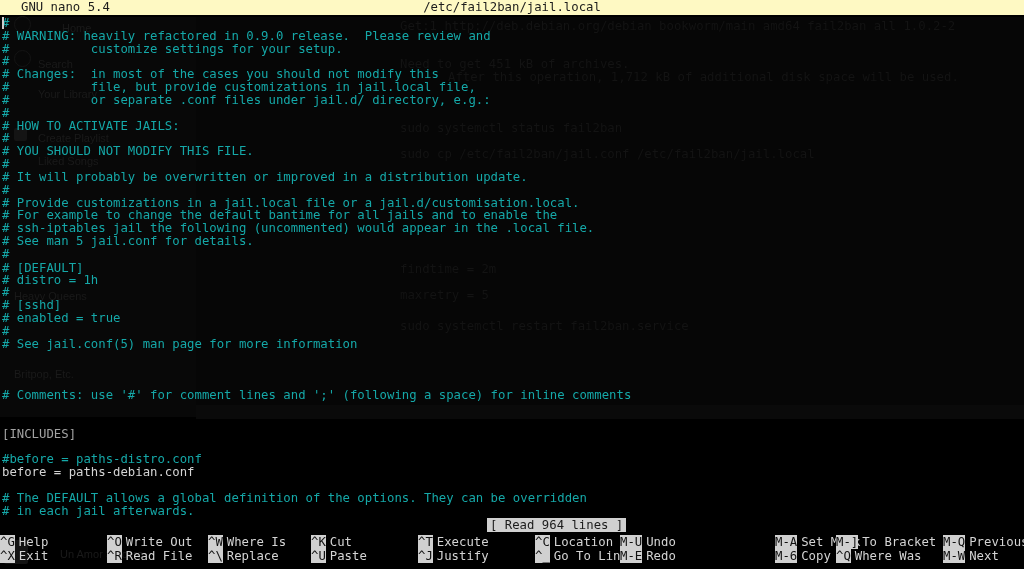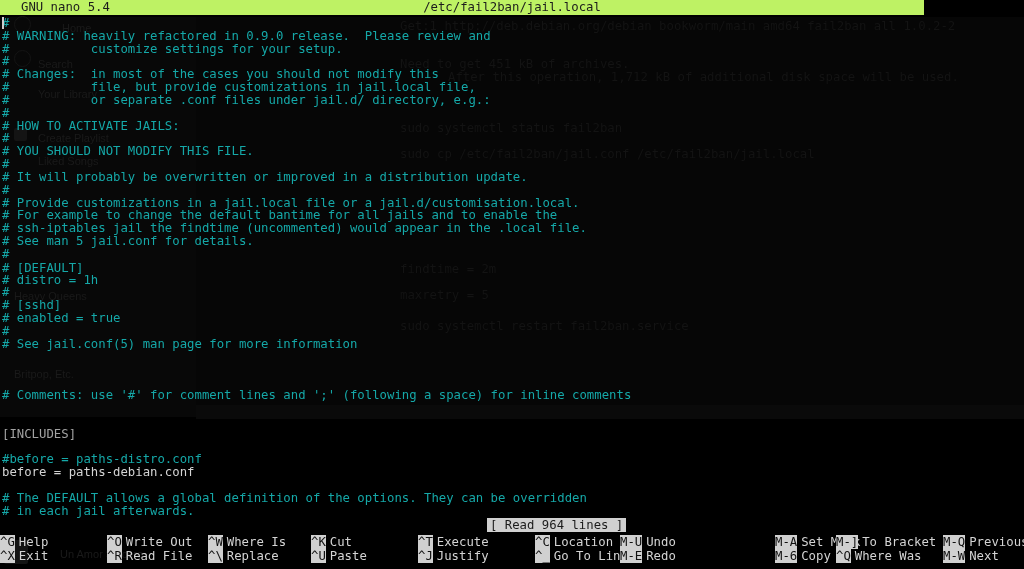--- a/index.html
+++ b/index.html
@@ -56,23 +56,23 @@
   .ghost-circle {
     position: absolute;
     border: 1px solid #141414;
     border-radius: 50%;
   }
 
   
   #title-bar {
     position: absolute;
     left: 0; top: 0;
-    width: 924px;
+    width: 1024px;
     height: 15px;
-    background: #bef264;
+    background: #fef9c3;
     color: #1c1c1c;
     z-index: 5;
     white-space: pre;
     font-size: 12.3px;
     line-height: 15px;
   }
   #title-version {
     position: absolute;
     left: 21px;
     top: 0;
@@ -224,21 +224,21 @@
       <div class="line c-comment" style="top: 76.98px;">#           or separate .conf files under jail.d/ directory, e.g.:</div>
       <div class="line c-comment" style="top: 89.81px;">#</div>
       <div class="line c-comment" style="top: 102.64px;"># HOW TO ACTIVATE JAILS:</div>
       <div class="line c-comment" style="top: 115.47px;">#</div>
       <div class="line c-comment" style="top: 128.3px;"># YOU SHOULD NOT MODIFY THIS FILE.</div>
       <div class="line c-comment" style="top: 141.13px;">#</div>
       <div class="line c-comment" style="top: 153.96px;"># It will probably be overwritten or improved in a distribution update.</div>
       <div class="line c-comment" style="top: 166.79px;">#</div>
       <div class="line c-comment" style="top: 179.62px;"># Provide customizations in a jail.local file or a jail.d/customisation.local.</div>
       <div class="line c-comment" style="top: 192.45px;"># For example to change the default bantime for all jails and to enable the</div>
-      <div class="line c-comment" style="top: 205.28px;"># ssh-iptables jail the findtime (uncommented) would appear in the .local file.</div>
+      <div class="line c-comment" style="top: 205.28px;"># ssh-iptables jail the following (uncommented) would appear in the .local file.</div>
       <div class="line c-comment" style="top: 218.11px;"># See man 5 jail.conf for details.</div>
       <div class="line c-comment" style="top: 230.94px;">#</div>
       <div class="line c-comment" style="top: 245px;"># [DEFAULT]</div>
       <div class="line c-comment" style="top: 256.6px;"># distro = 1h</div>
       <div class="line c-comment" style="top: 269.43px;">#</div>
       <div class="line c-comment" style="top: 282.26px;"># [sshd]</div>
       <div class="line c-comment" style="top: 295.09px;"># enabled = true</div>
       <div class="line c-comment" style="top: 307.92px;">#</div>
       <div class="line c-comment" style="top: 320.75px;"># See jail.conf(5) man page for more information</div>
       <div class="line c-comment" style="top: 333.58px;"></div>

